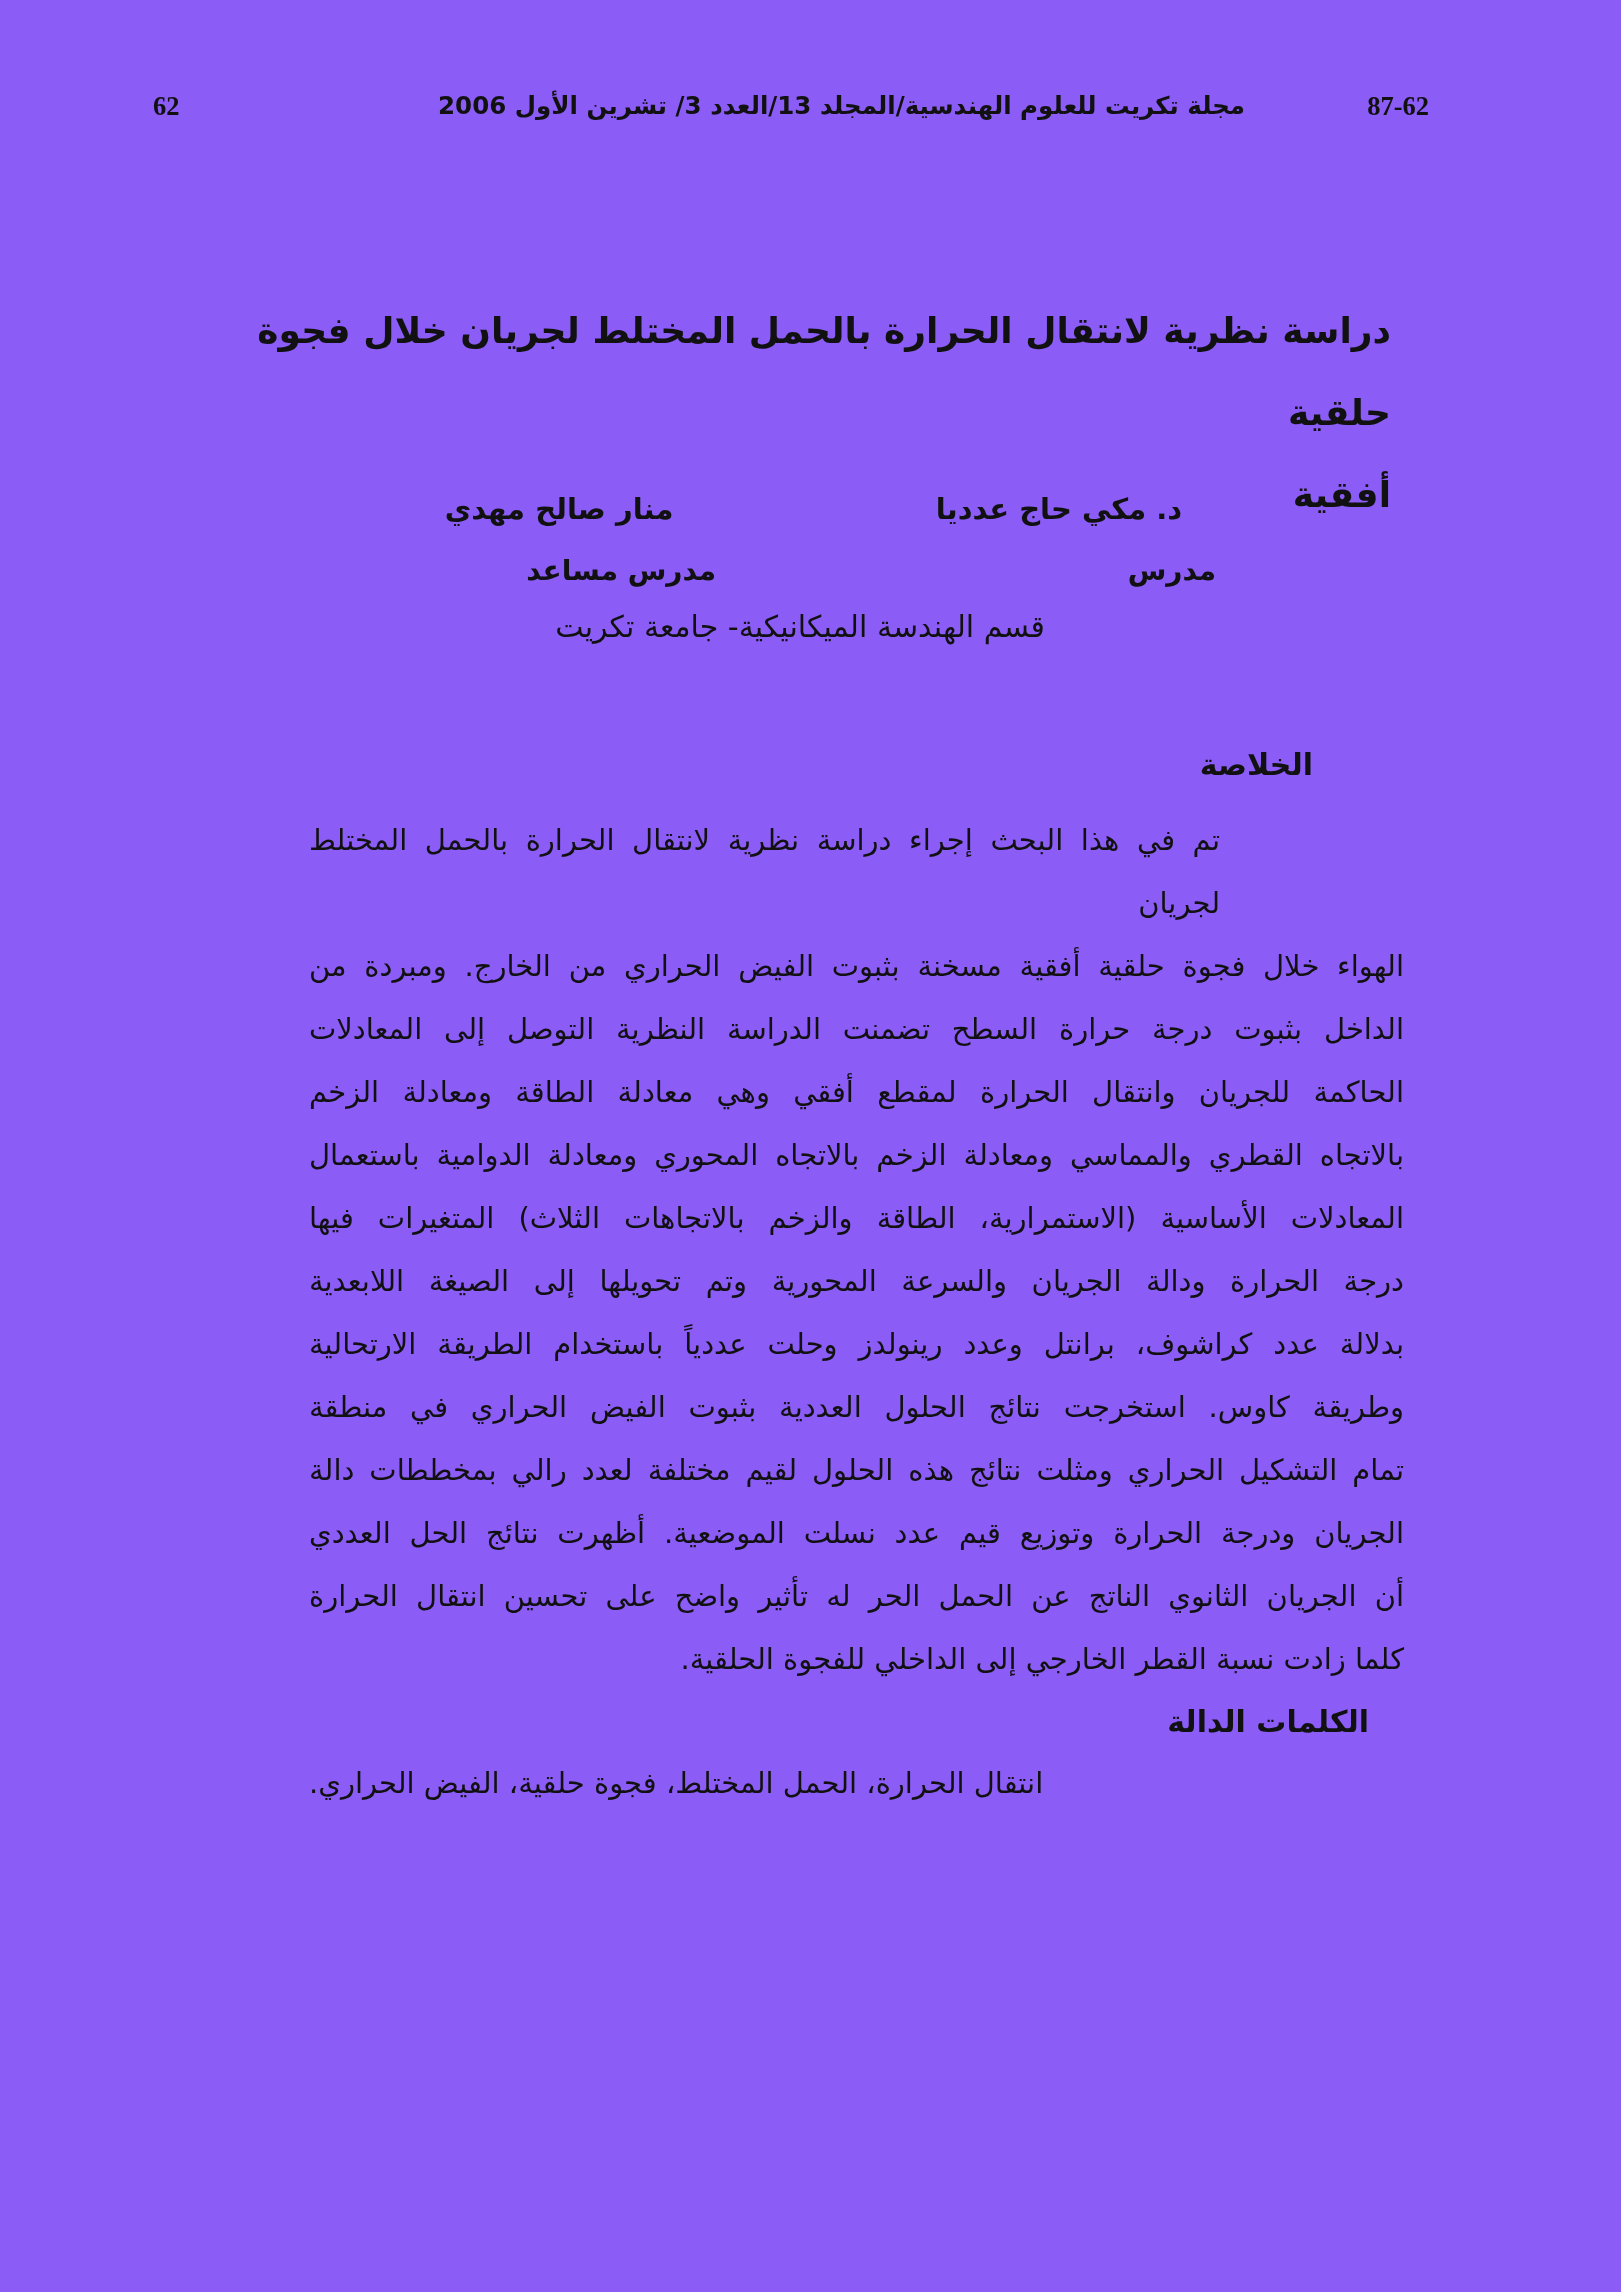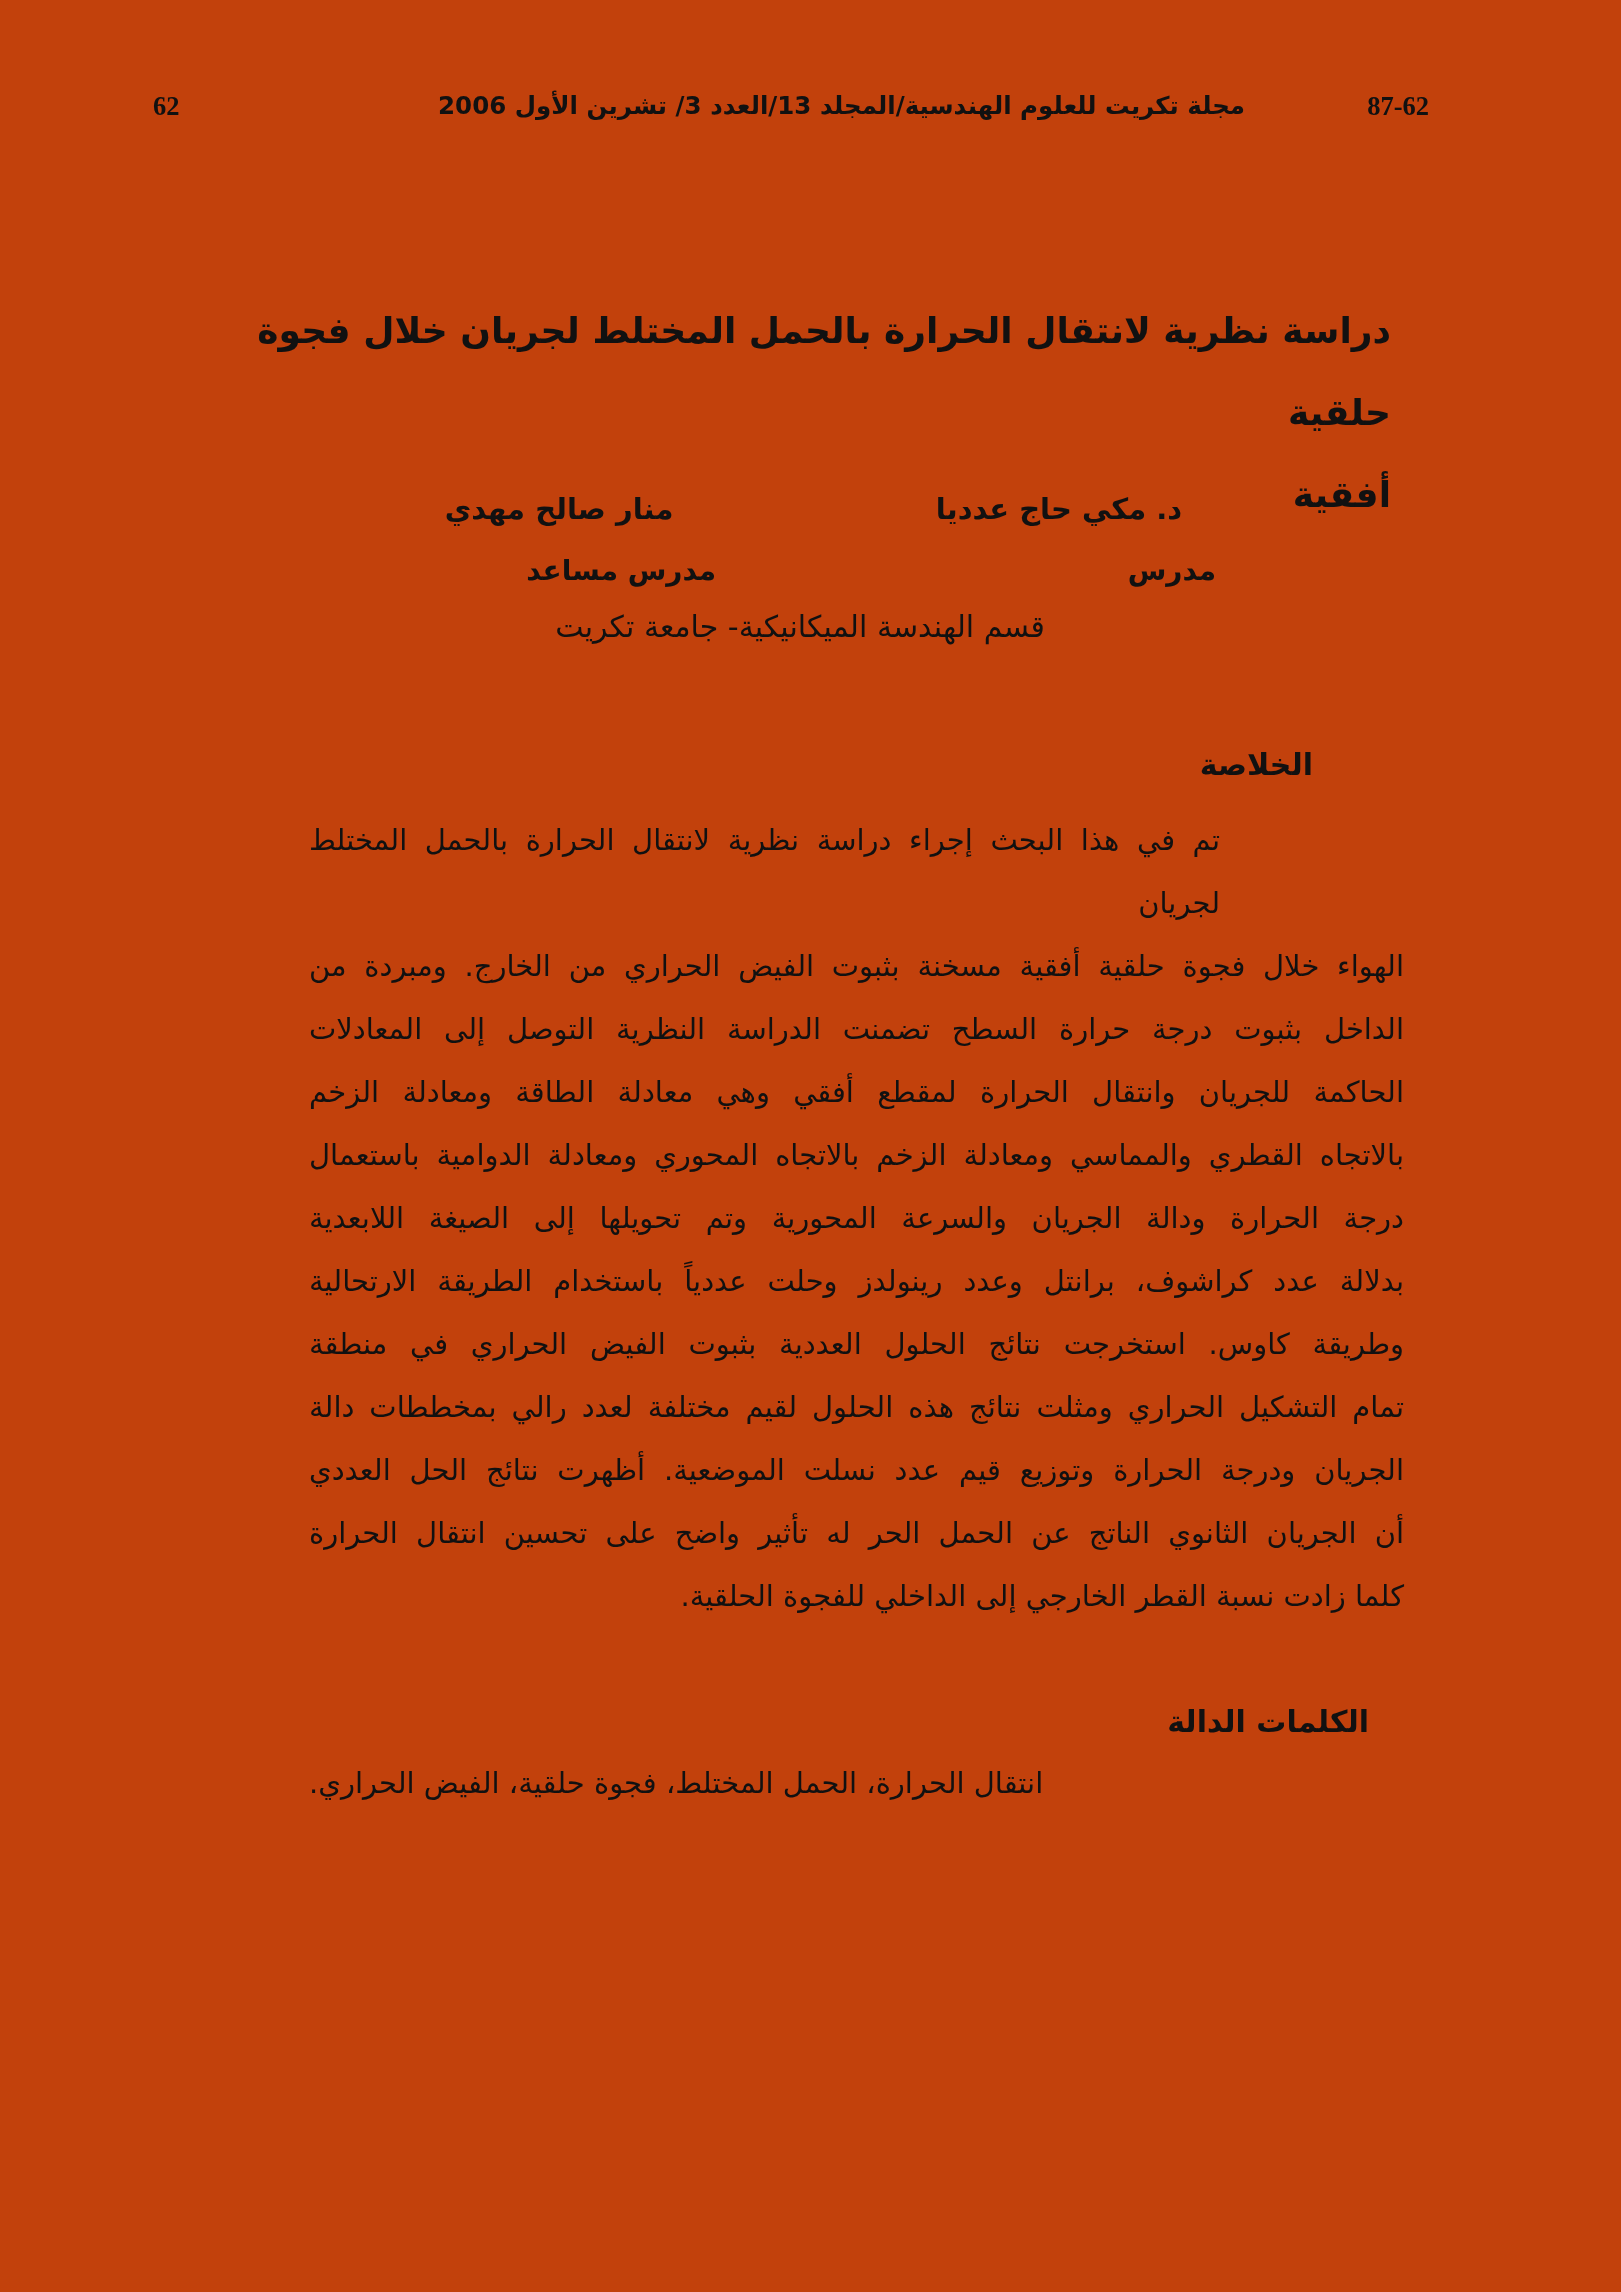--- a/index.html
+++ b/index.html
@@ -1,19 +1,19 @@
 <!DOCTYPE html>
 <html lang="ar" dir="rtl"><head>
 <meta charset="utf-8">
 <style>
   html,body{margin:0;padding:0;background:#d7d7d7;}
   .page{
     position:relative;
     width:1621px;height:2293px;
-    background:#c2410c;
+    background:#8b5cf6;
     font-family:"DejaVu Sans",sans-serif;
     color:#111;
     direction:rtl;
     overflow:hidden;
     margin:0 auto;
   }
   .abs{position:absolute;}
   .hdr-num{
     font-family:"Liberation Serif",serif;
     font-weight:bold;font-size:26.5px;line-height:33px;
@@ -74,20 +74,21 @@
   <div class="abs affiliation" style="left:408px;width:784px;top:604px;">قسم الهندسة الميكانيكية- جامعة تكريت</div>
 
   <div class="abs section-heading" style="right:308px;top:743px;">الخلاصة</div>
 
   <div class="abs abstract-block">
     <div class="abs-line first">تم في هذا البحث إجراء دراسة نظرية لانتقال الحرارة بالحمل المختلط لجريان</div>
     <div class="abs-line">الهواء خلال فجوة حلقية أفقية مسخنة بثبوت الفيض الحراري من الخارج. ومبردة من</div>
     <div class="abs-line">الداخل بثبوت درجة حرارة السطح تضمنت الدراسة النظرية التوصل إلى المعادلات</div>
     <div class="abs-line">الحاكمة للجريان وانتقال الحرارة لمقطع أفقي وهي معادلة الطاقة ومعادلة الزخم</div>
     <div class="abs-line">بالاتجاه القطري والمماسي ومعادلة الزخم بالاتجاه المحوري ومعادلة الدوامية باستعمال</div>
+    <div class="abs-line">المعادلات الأساسية (الاستمرارية، الطاقة والزخم بالاتجاهات الثلاث) المتغيرات فيها</div>
     <div class="abs-line">درجة الحرارة ودالة الجريان والسرعة المحورية وتم تحويلها إلى الصيغة اللابعدية</div>
     <div class="abs-line">بدلالة عدد كراشوف، برانتل وعدد رينولدز وحلت عددياً باستخدام الطريقة الارتحالية</div>
     <div class="abs-line">وطريقة كاوس. استخرجت نتائج الحلول العددية بثبوت الفيض الحراري في منطقة</div>
     <div class="abs-line">تمام التشكيل الحراري ومثلت نتائج هذه الحلول لقيم مختلفة لعدد رالي بمخططات دالة</div>
     <div class="abs-line">الجريان ودرجة الحرارة وتوزيع قيم عدد نسلت الموضعية. أظهرت نتائج الحل العددي</div>
     <div class="abs-line">أن الجريان الثانوي الناتج عن الحمل الحر له تأثير واضح على تحسين انتقال الحرارة</div>
     <div class="abs-line last">كلما زادت نسبة القطر الخارجي إلى الداخلي للفجوة الحلقية.</div>
   </div>
 
   <div class="abs section-heading" style="right:252px;top:1700px;">الكلمات الدالة</div>

